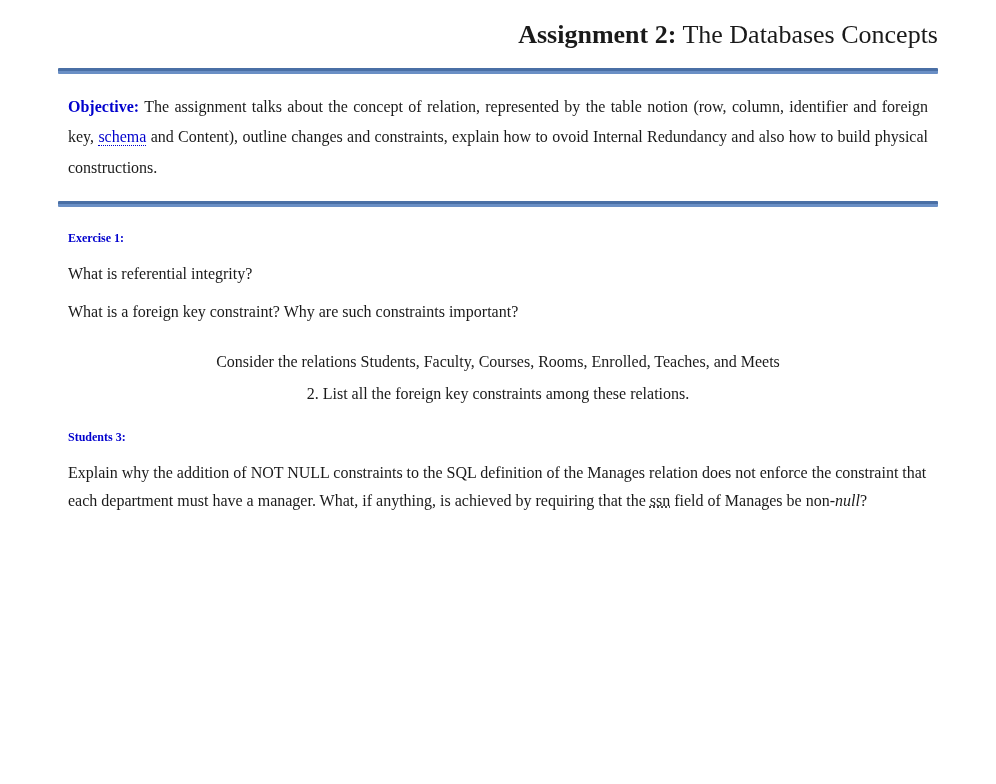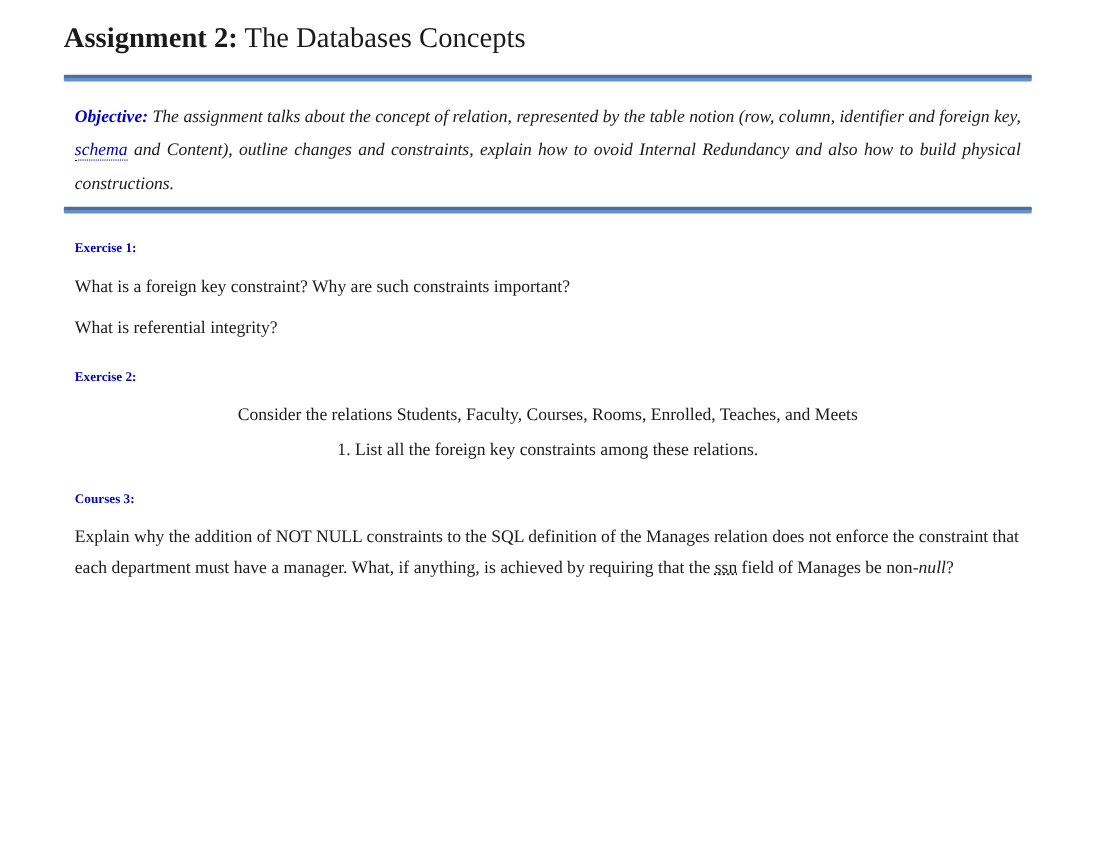--- a/index.html
+++ b/index.html
@@ -17,45 +17,44 @@
       min-height: 784px;
     }
 
     .page-container {
       max-width: 960px;
       margin: 0 auto;
       padding: 20px 40px;
     }
 
     .page-title {
-      text-align: left;
+      text-align: right;
       font-size: 26px;
       font-weight: normal;
       margin-bottom: 18px;
       color: #1a1a1a;
     }
 
     .page-title strong {
       font-weight: bold;
     }
 
     .top-divider {
       border: none;
       height: 6px;
       background: linear-gradient(to bottom, #4a6fa5 0%, #4a6fa5 50%, #6a8fc5 50%, #6a8fc5 100%);
       margin-bottom: 18px;
       border-radius: 1px;
     }
 
     .objective-section {
       padding: 0 10px;
-      margin-bottom: 5px;
+      margin-bottom: 18px;
       line-height: 1.9;
       text-align: justify;
-      font-style: italic;
     }
 
     .objective-label {
       font-weight: bold;
       color: #0000cd;
     }
 
     .objective-text {
       color: #1a1a1a;
     }
@@ -130,37 +129,34 @@
     </p>
   </div>
 
   <div class="bottom-divider"></div>
 
   <div class="exercise-section">
     <div class="exercise-title">
       <span>Exercise 1:</span>
     </div>
     <div class="exercise-body">
+      <p>What is referential integrity?</p>
       <p>What is a foreign key constraint? Why are such constraints important?</p>
-      <p>What is referential integrity?</p>
+    </div>
+  </div>
+
+  <div class="exercise-section">
+    <div class="exercise-body">
+      <span class="list-item">Consider the relations Students, Faculty, Courses, Rooms, Enrolled, Teaches, and Meets</span>
+      <span class="list-item">2. List all the foreign key constraints among these relations.</span>
     </div>
   </div>
 
   <div class="exercise-section">
     <div class="exercise-title">
-      <span>Exercise 2:</span>
-    </div>
-    <div class="exercise-body">
-      <span class="list-item">Consider the relations Students, Faculty, Courses, Rooms, Enrolled, Teaches, and Meets</span>
-      <span class="list-item">1. List all the foreign key constraints among these relations.</span>
-    </div>
-  </div>
-
-  <div class="exercise-section">
-    <div class="exercise-title">
-      <span>Courses 3:</span>
+      <span>Students 3:</span>
     </div>
     <div class="exercise-body">
       <p>Explain why the addition of NOT NULL constraints to the SQL definition of the Manages relation does not enforce the constraint that each department must have a manager. What, if anything, is achieved by requiring that the <span class="underline-dotted">ssn</span> field of Manages be non-<span class="italic-text">null</span>?</p>
     </div>
   </div>
 
 </div>
 
 </body></html>

